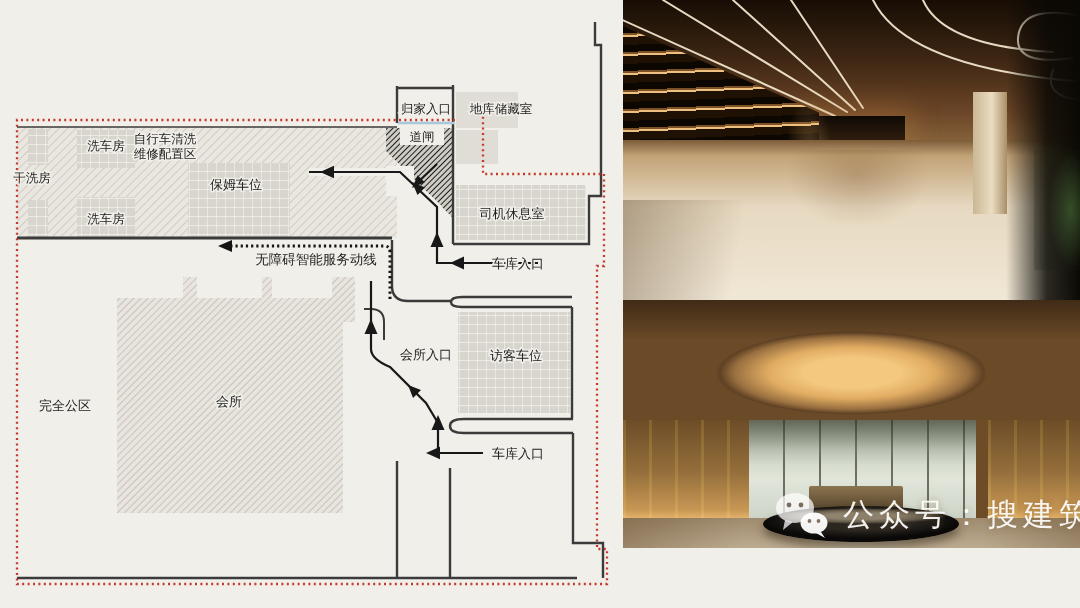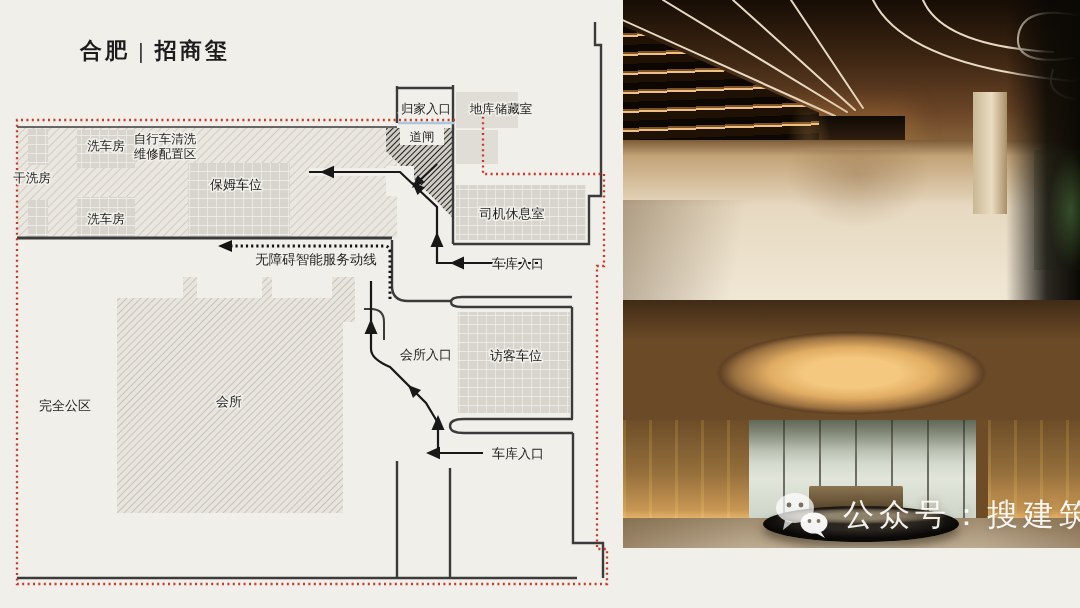--- a/index.html
+++ b/index.html
@@ -82,21 +82,20 @@
   #watermark{position:absolute;left:152px;bottom:10px;display:flex;align-items:center;gap:14px;}
   #watermark-text{font-size:31px;color:rgba(255,255,255,.92);letter-spacing:5px;white-space:nowrap;
     font-family:"Liberation Sans",sans-serif;text-shadow:0 0 6px rgba(120,90,50,.45);}
 </style>
 </head>
 <body>
 
 <div id="stage">
 
   <div id="plan-panel">
-    <div id="plan-title">合肥 | 招商玺</div>
 
     <svg id="plan-svg" viewBox="0 0 623 608">
       <defs>
         <pattern id="hatchL" width="6" height="6" patternUnits="userSpaceOnUse" patternTransform="rotate(45)">
           <rect width="6" height="6" fill="#eae7e0"></rect>
           <line x1="0" y1="0" x2="0" y2="6" stroke="#bab5ab" stroke-width="1.1"></line>
         </pattern>
         <pattern id="hatchC" width="5" height="5" patternUnits="userSpaceOnUse" patternTransform="rotate(45)">
           <rect width="5" height="5" fill="#e8e5de"></rect>
           <line x1="0" y1="0" x2="0" y2="5" stroke="#ada89e" stroke-width="1.1"></line>

